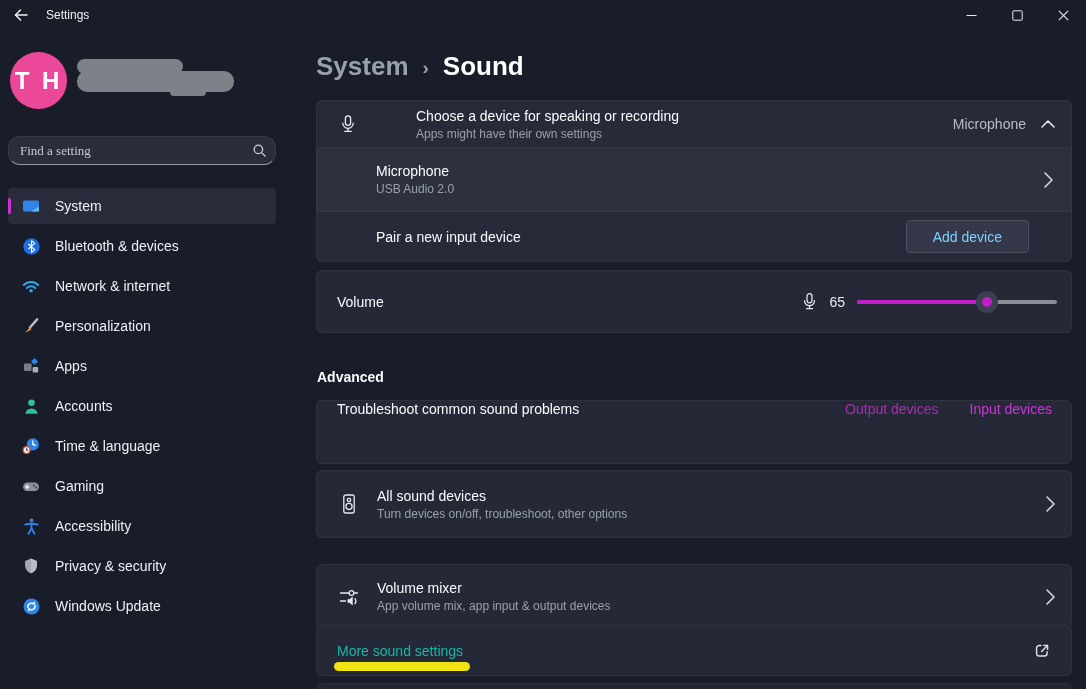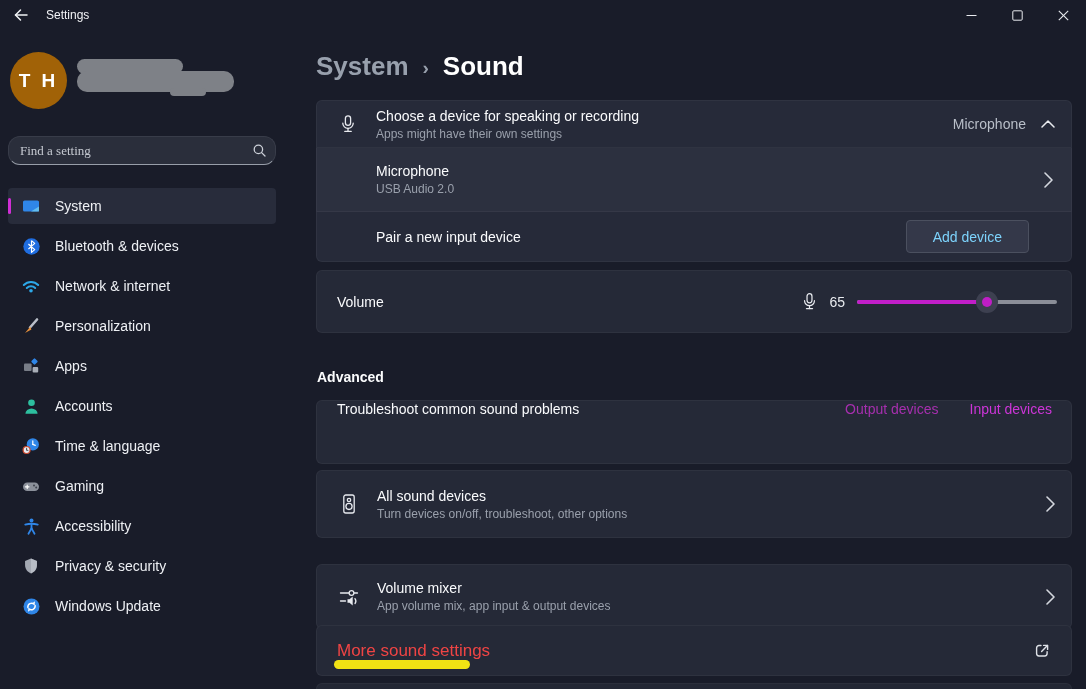--- a/index.html
+++ b/index.html
@@ -18,22 +18,22 @@
   .titlebar { position:absolute; top:0; left:0; right:0; height:30px; display:flex; align-items:center; }
   .back-btn { width:42px; height:30px; display:flex; align-items:center; justify-content:center; cursor:pointer; }
   .win-title { font-size:12px; color:#f2f3f6; margin-left:4px; }
   .win-controls { margin-left:auto; display:flex; height:30px; }
   .win-btn { width:46px; height:30px; display:flex; align-items:center; justify-content:center; cursor:pointer; }
 
   
   .sidebar { position:absolute; top:30px; left:0; width:300px; bottom:0; }
   .profile { position:absolute; top:18px; left:10px; width:280px; height:64px; cursor:pointer; }
   .avatar { position:absolute; top:4px; left:0; width:57px; height:57px; border-radius:50%;
-            background:#a16207; display:flex; align-items:center; justify-content:center;
-            font-size:19px; font-weight:bold; letter-spacing:3px; color:#fff; }
+            background:#ec4899; display:flex; align-items:center; justify-content:center;
+            font-size:24px; font-weight:bold; letter-spacing:3px; color:#fff; }
   .redact-a { position:absolute; left:67px; top:11px; width:106px; height:15px; border-radius:8px; background:#7e8187; }
   .redact-b { position:absolute; left:67px; top:23px; width:157px; height:21px; border-radius:10px; background:#7e8187; }
   .redact-c { position:absolute; left:160px; top:40px; width:36px; height:8px; border-radius:4px; background:#7e8187; }
 
   .search-box { position:absolute; top:106px; left:8px; width:268px; height:29px; }
   .search-box input {
     width:100%; height:100%; background:#2a2e3b; border:1px solid #383c49; border-bottom:1px solid #989ea9;
     border-radius:12px; color:#e6e9ee; font-size:13px; padding:0 32px 0 11px; outline:none;
     font-family:Liberation Serif, serif;
   }
@@ -54,21 +54,21 @@
   .crumb-root { color:#98a0ad; cursor:pointer; }
   .crumb-sep { color:#98a0ad; font-size:19px; margin:3px 14px 0 14px; }
   .crumb-page { color:#ffffff; }
 
   .card { position:absolute; left:0; width:756px; background:#252937; border-radius:6px;
           border:1px solid rgba(255,255,255,0.045); }
 
   
   .group { top:70px; height:162px; background:transparent; border:none; }
   .grow { display:flex; align-items:center; border:1px solid rgba(255,255,255,0.045); }
-  .grow-a { height:48px; background:#262a39; border-radius:6px 6px 0 0; padding:0 16px 0 21px; }
+  .grow-a { height:48px; background:#262a39; border-radius:6px 6px 0 0; padding:0 16px 0 21px;gap:40px; }
   .grow-b { height:64px; background:#2c303f; border-top:none; padding:0 18px 0 59px; }
   .grow-c { height:50px; background:#262a39; border-top:none; border-radius:0 0 6px 6px; padding:0 42px 0 59px; }
   .grow-a .titles { margin-left:18px; }
   .row-title { font-size:14px; color:#fafbfd; }
   .row-sub { font-size:12px; color:#9aa0ac; margin-top:3px; }
   .right-cluster { margin-left:auto; display:flex; align-items:center; }
   .dd-value { font-size:14px; color:#b9bfc9; margin-right:15px; }
 
   .btn {
     height:33px; padding:0 26px; background:#343849; border:1px solid #4b505f; border-radius:4px;
@@ -94,21 +94,21 @@
   .ts-links { margin-left:auto; display:flex; align-items:center; gap:31px; font-size:14px; }
   .link-output { color:#a62fae; cursor:pointer; }
   .link-input { color:#cd35d8; cursor:pointer; }
 
   .nav-card { display:flex; align-items:center; padding:0 16px 0 21px; cursor:pointer; }
   .allsound-card { top:440px; height:68px; }
   .mixer-card { top:534px; height:65px; }
   .nav-card .titles { margin-left:17px; }
 
   .more-card { top:595px; height:51px; display:flex; align-items:center; padding:0 20px; cursor:pointer; }
-  .more-label-wrap { position:relative; font-size:17px; color:#ef4444; }
+  .more-label-wrap { position:relative; font-size:14px; color:#14b8a6; }
   .more-underline { position:absolute; left:-3px; top:19px; width:136px; height:9px; border-radius:5px; background:#f1e214; }
 
   .next-card-sliver { position:absolute; top:653px; left:0; width:756px; height:36px;
                       background:#232734; border-radius:6px 6px 0 0; border:1px solid rgba(255,255,255,0.04); }
 </style>
 </head>
 <body>
 
 <div class="titlebar">
   <div class="back-btn">

